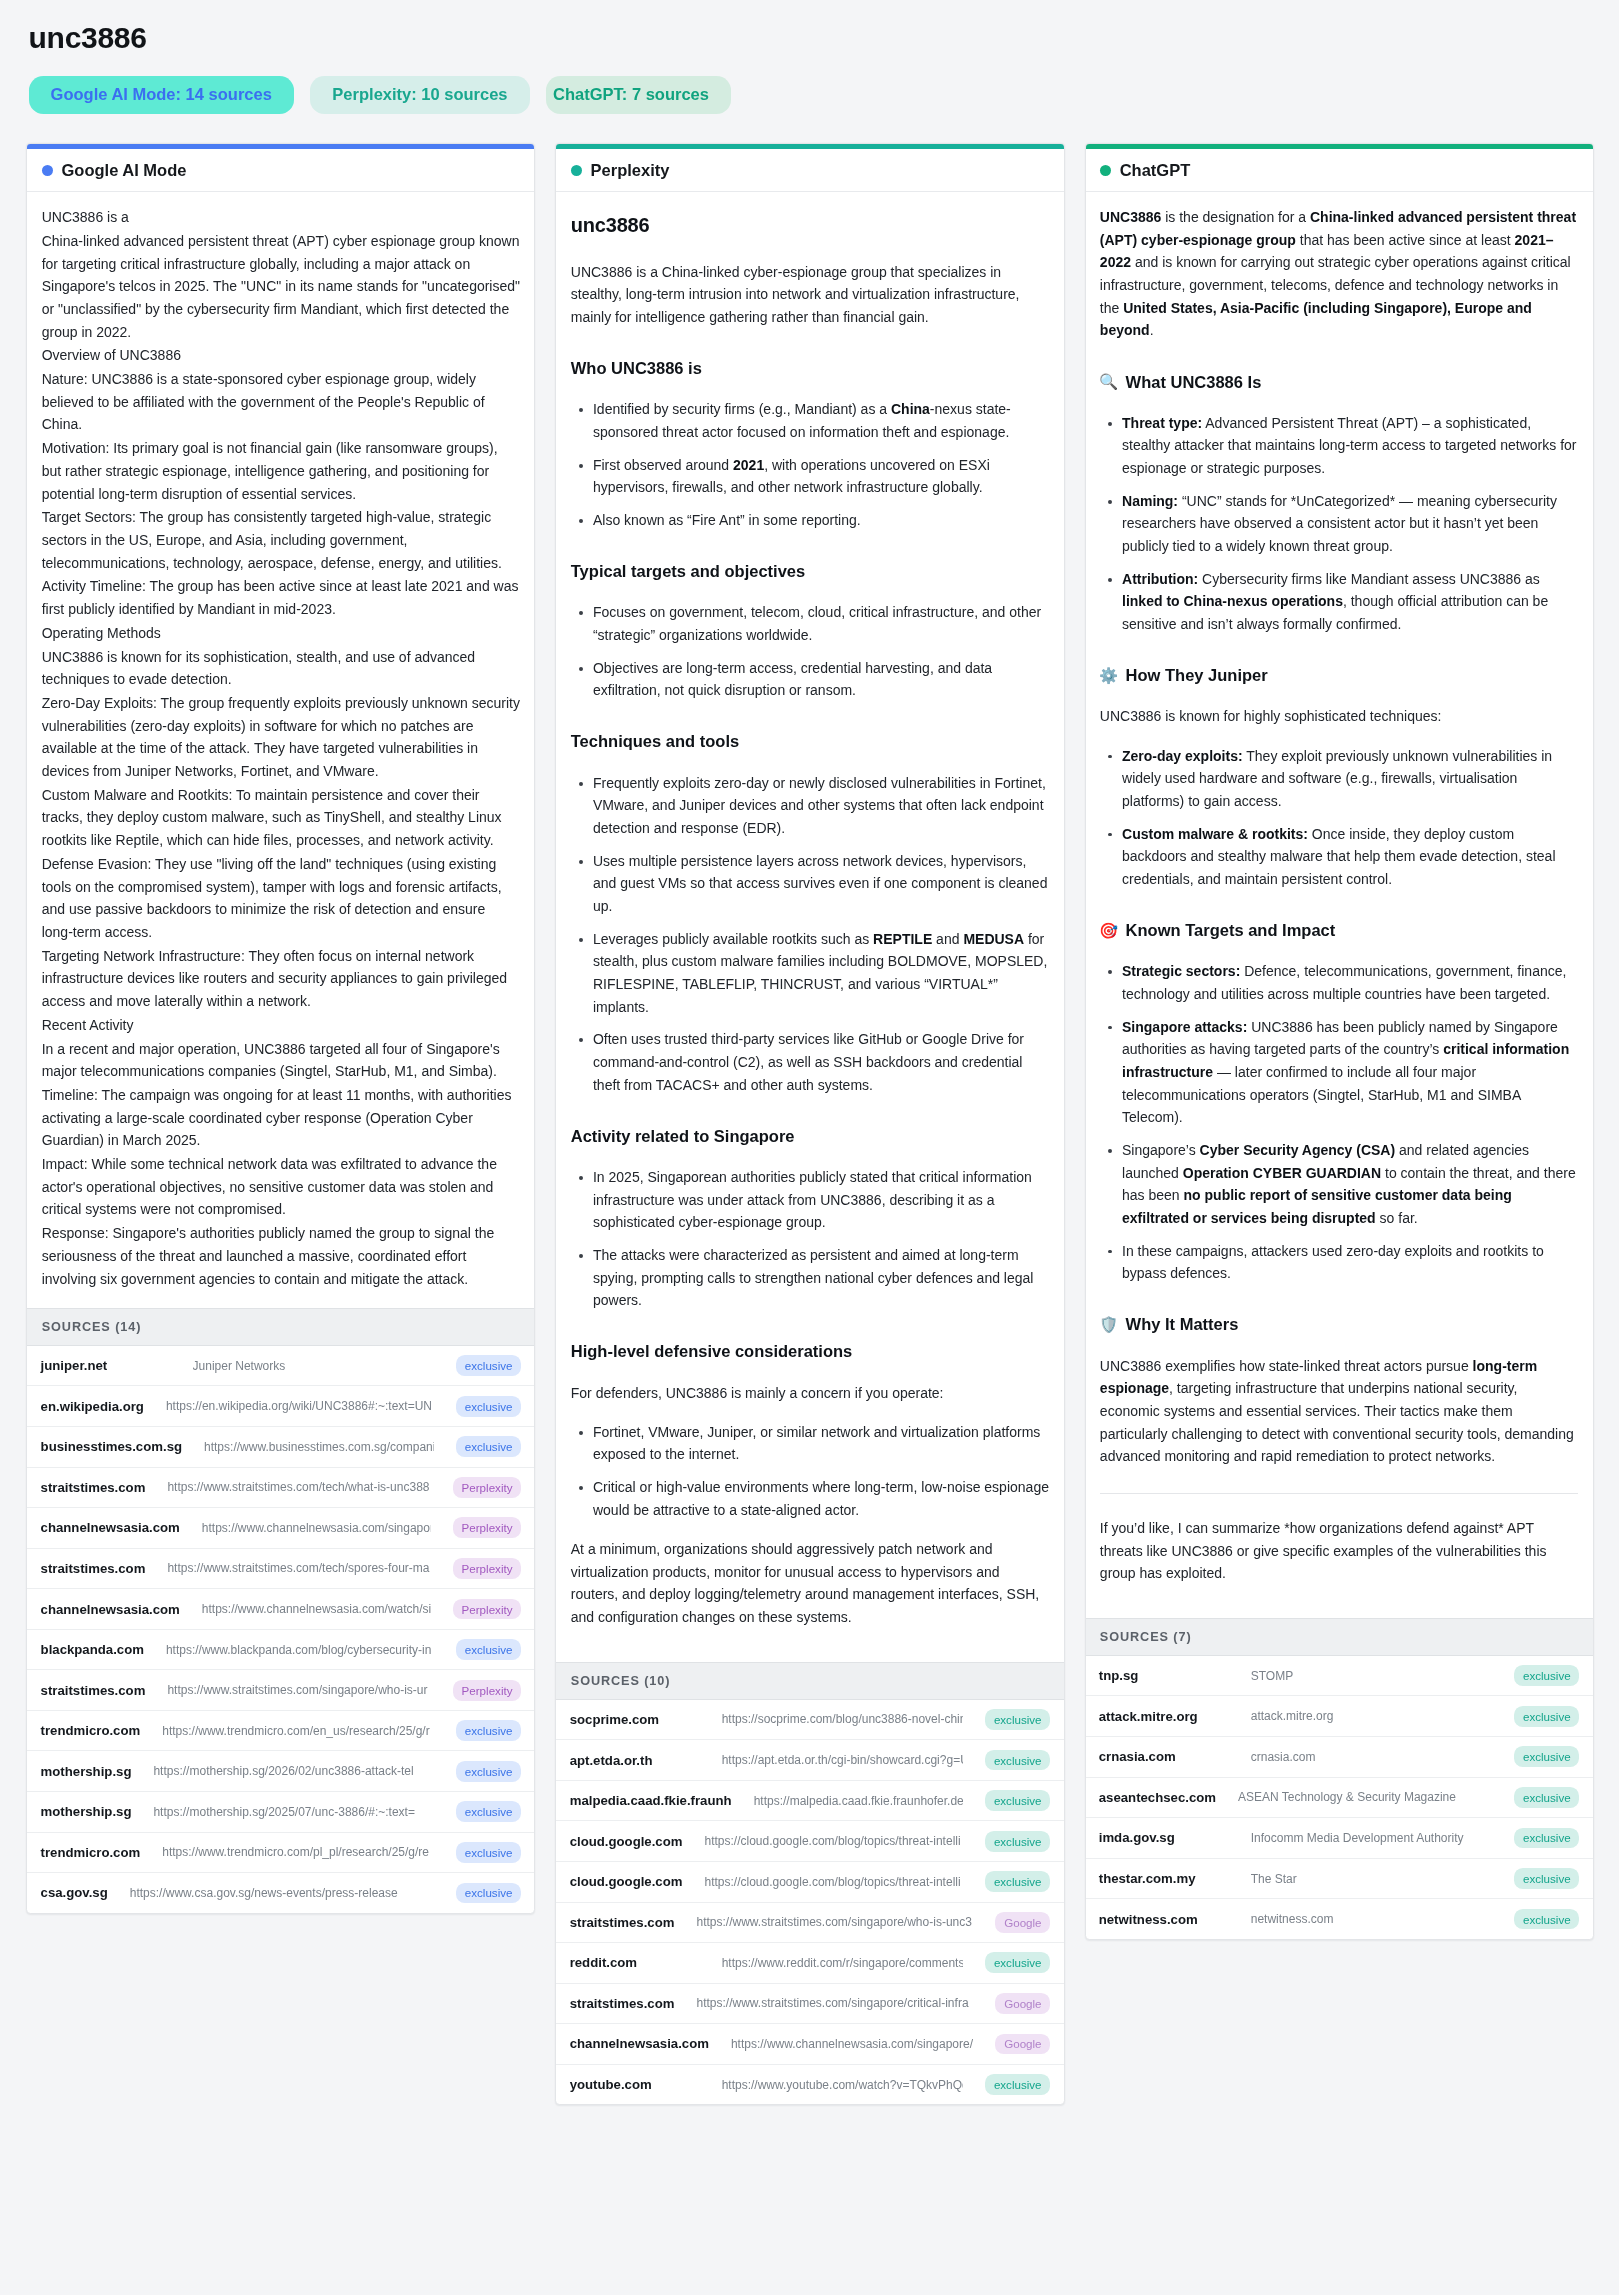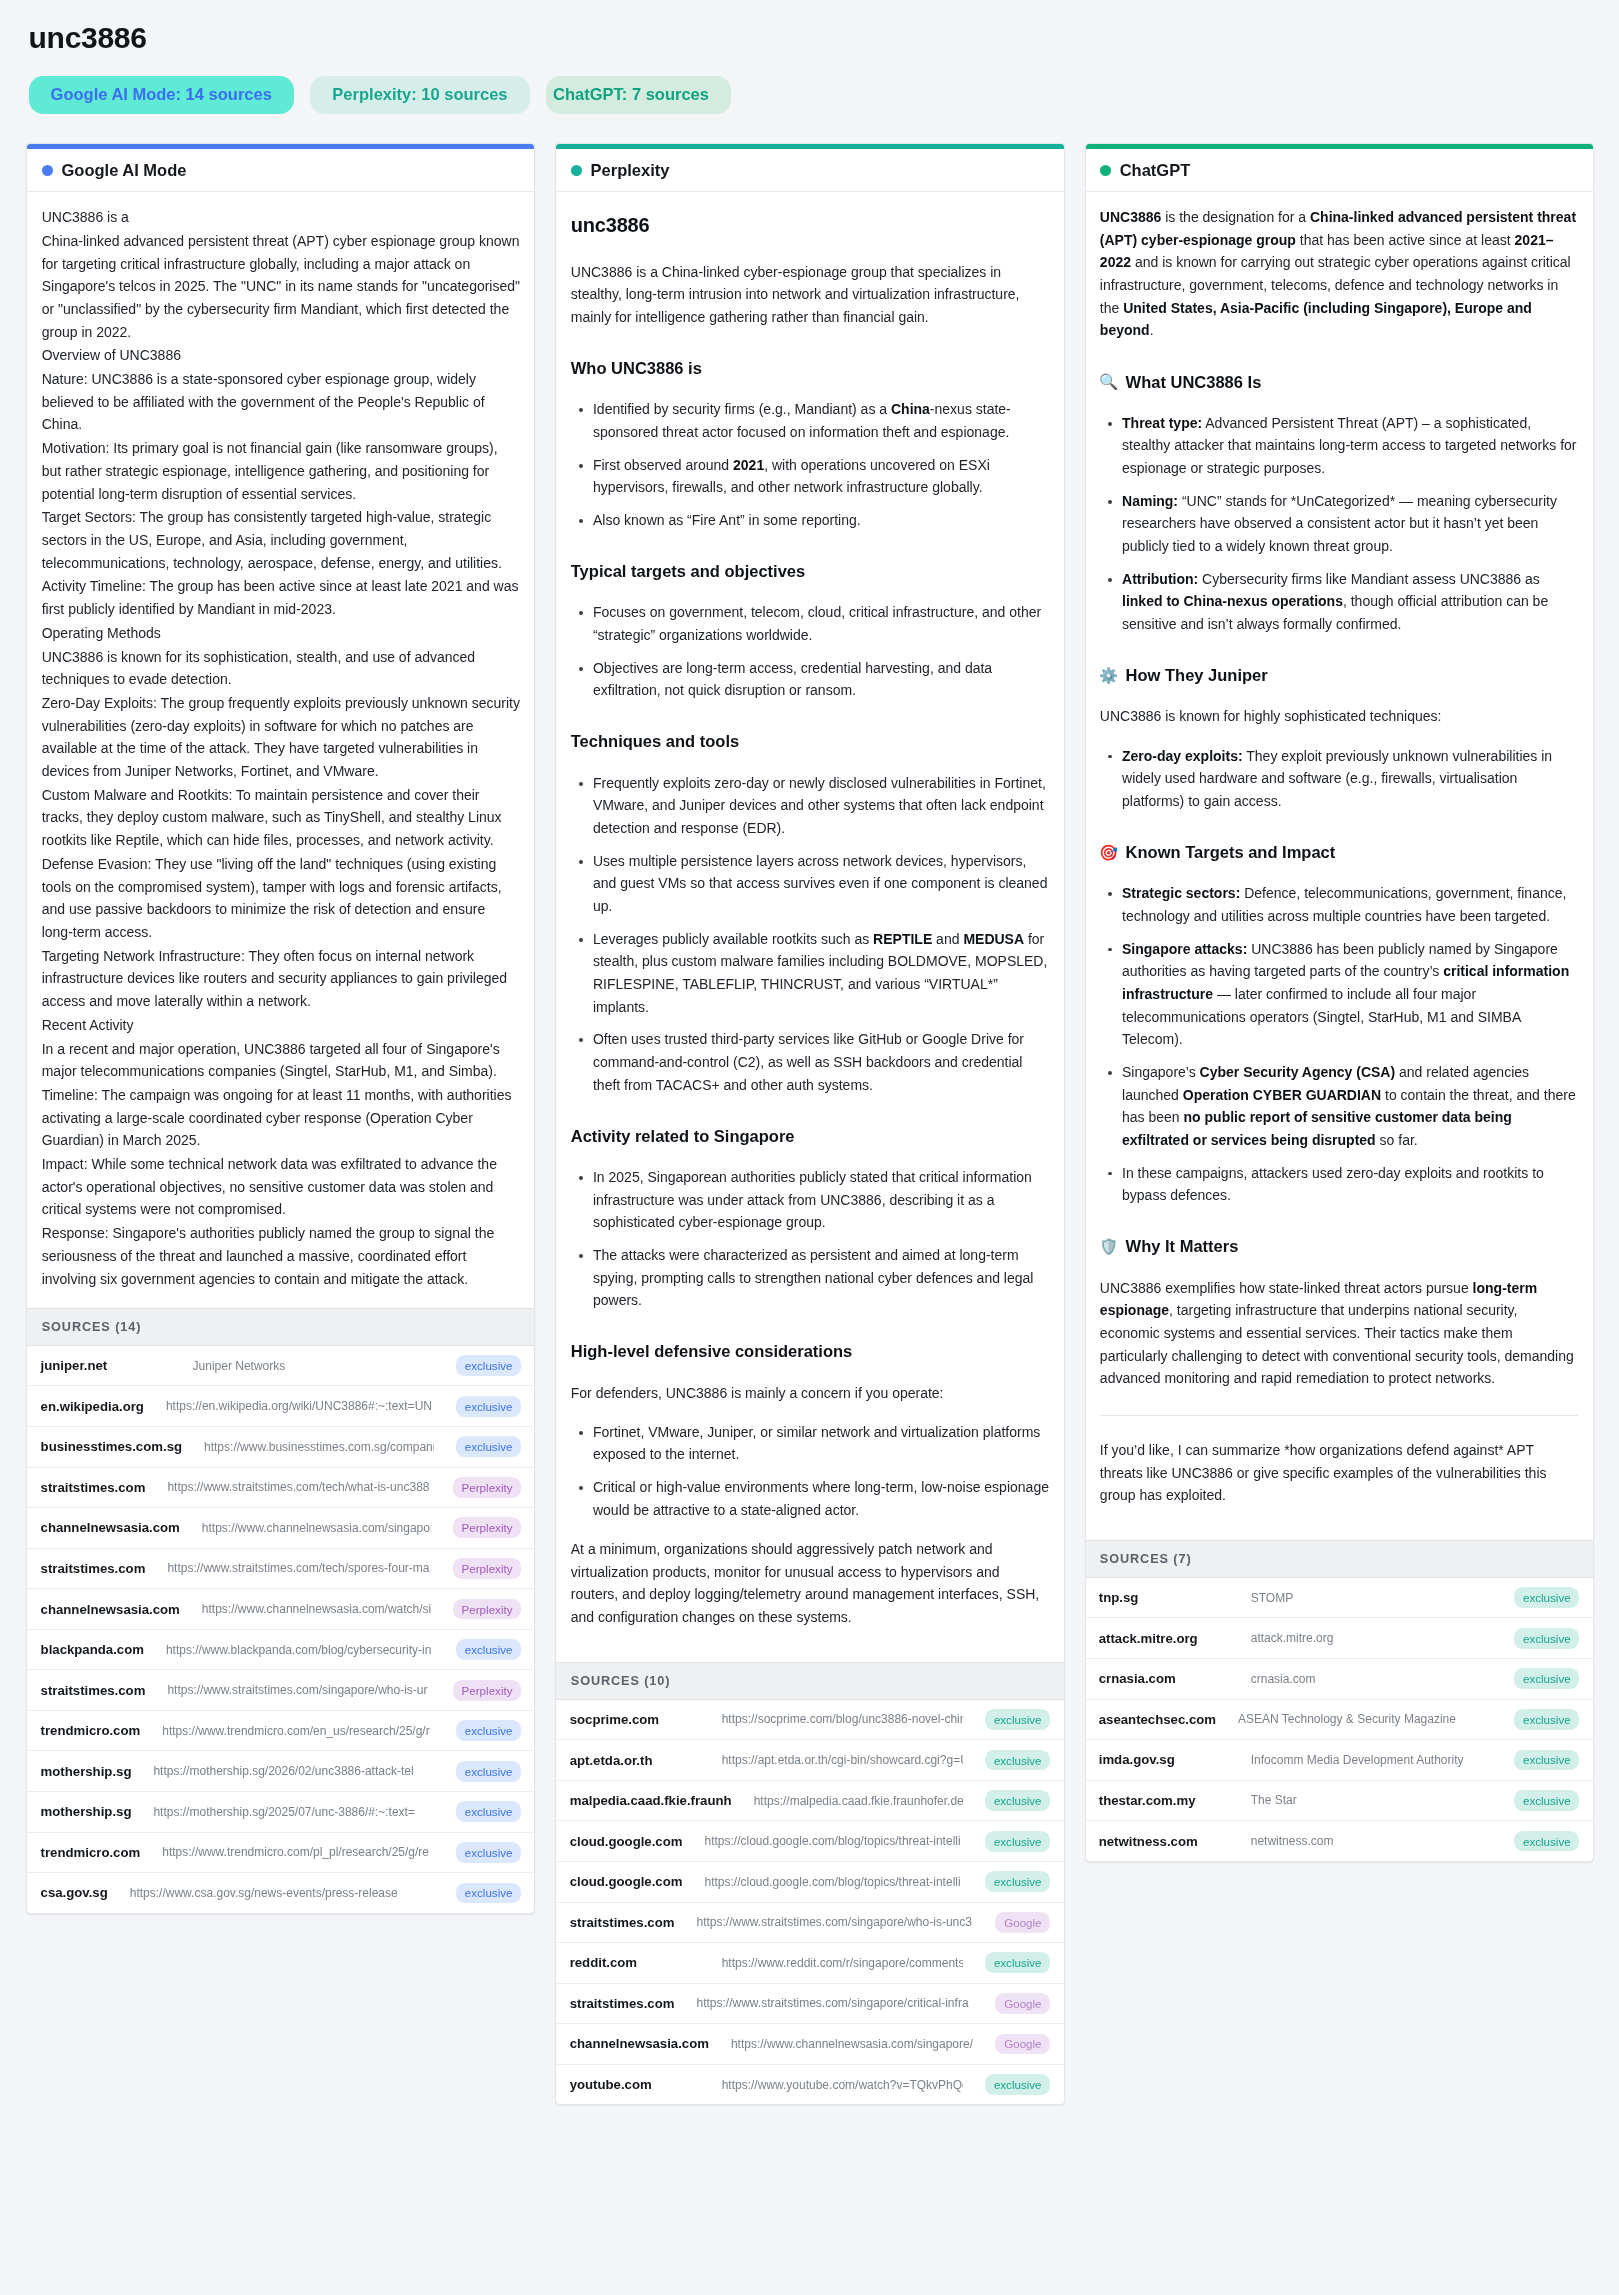--- a/index.html
+++ b/index.html
@@ -358,20 +358,21 @@
               <li><b>Naming:</b> “UNC” stands for *UnCategorized* — meaning cybersecurity researchers have observed a consistent actor but it hasn’t yet been publicly tied to a widely known threat group.</li>
               <li><b>Attribution:</b> Cybersecurity firms like Mandiant assess UNC3886 as <b>linked to China-nexus operations</b>, though official attribution can be sensitive and isn’t always formally confirmed.</li>
             </ul>
             <h2 class="emoji">
               <span class="ic">⚙️</span>
               <span>How They Juniper</span>
             </h2>
             <p>UNC3886 is known for highly sophisticated techniques:</p>
             <ul>
               <li><b>Zero-day exploits:</b> They exploit previously unknown vulnerabilities in widely used hardware and software (e.g., firewalls, virtualisation platforms) to gain access.</li>
+              <li><b>Custom malware &amp; rootkits:</b> Once inside, they deploy custom backdoors and stealthy malware that help them evade detection, steal credentials, and maintain persistent control.</li>
             </ul>
             <h2 class="emoji">
               <span class="ic">🎯</span>
               <span>Known Targets and Impact</span>
             </h2>
             <ul>
               <li><b>Strategic sectors:</b> Defence, telecommunications, government, finance, technology and utilities across multiple countries have been targeted.</li>
               <li><b>Singapore attacks:</b> UNC3886 has been publicly named by Singapore authorities as having targeted parts of the country’s <b>critical information infrastructure</b> — later confirmed to include all four major telecommunications operators (Singtel, StarHub, M1 and SIMBA Telecom).</li>
               <li>Singapore’s <b>Cyber Security Agency (CSA)</b> and related agencies launched <b>Operation CYBER GUARDIAN</b> to contain the threat, and there has been <b>no public report of sensitive customer data being exfiltrated or services being disrupted</b> so far.</li>
               <li>In these campaigns, attackers used zero-day exploits and rootkits to bypass defences.</li>

